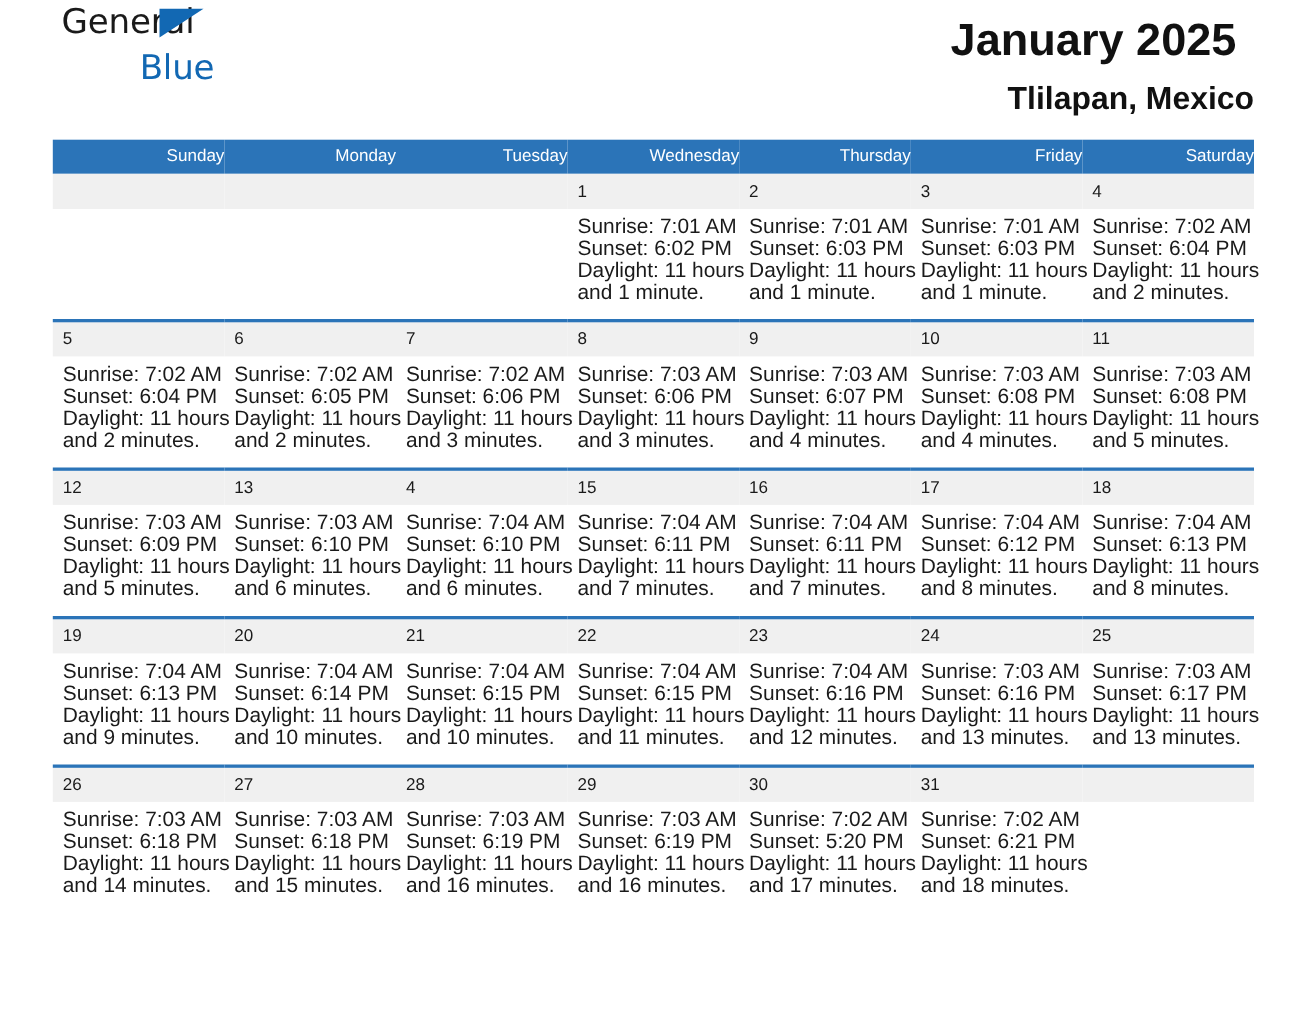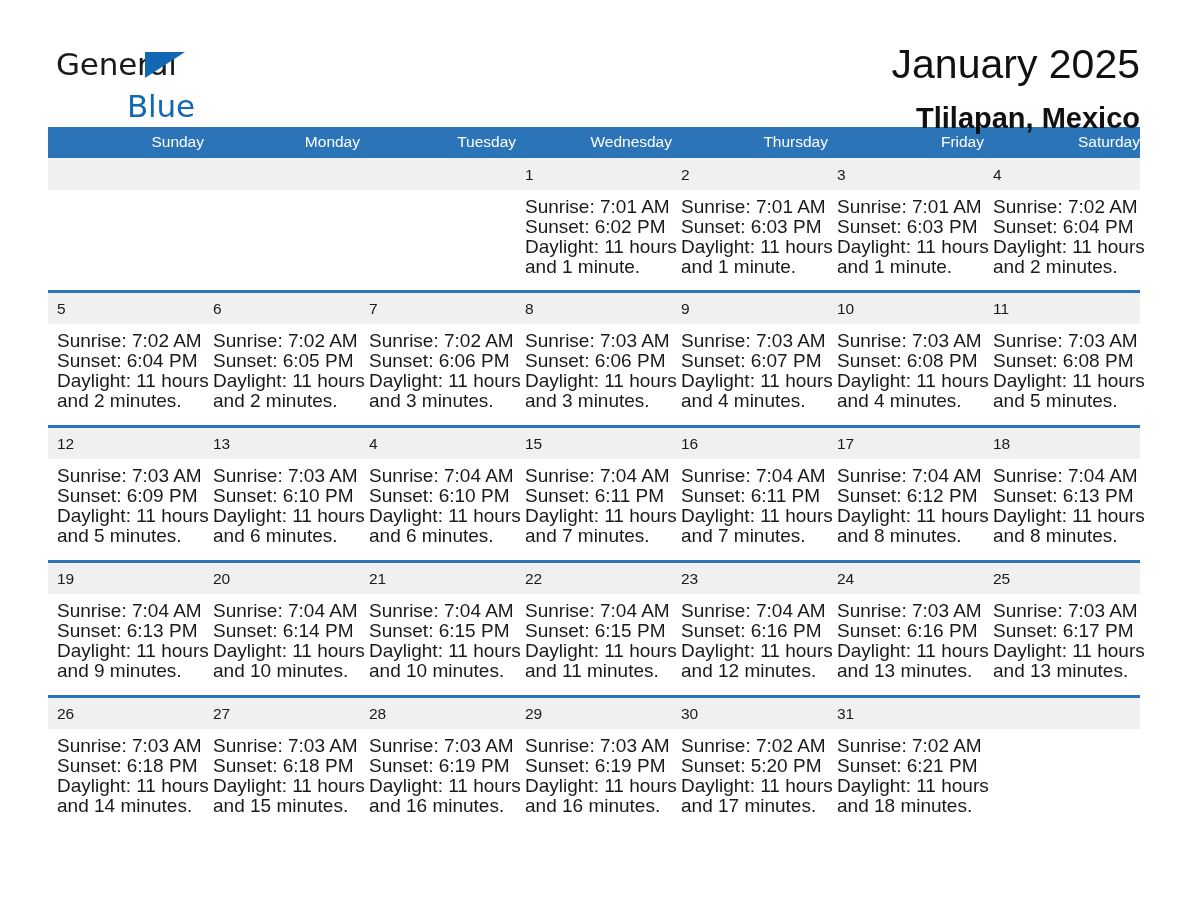--- a/index.html
+++ b/index.html
@@ -20,21 +20,20 @@
     height: 918px;
     box-sizing: border-box;
     padding: 0 48px;
   }
 
   
   .top {
     display: flex;
     align-items: flex-start;
     justify-content: space-between;
-    padding-top: 44px;
     height: 112px;
     box-sizing: border-box;
   }
   .logo {
     position: relative;
     width: 150px;
     height: 70px;
     flex: 0 0 auto;
   }
   .logo-general {
@@ -65,23 +64,23 @@
     color: #1268b3;
     font-family: "DejaVu Sans", sans-serif;
     font-weight: 400;
   }
   .titles {
     text-align: right;
     flex: 1 1 auto;
   }
   .month-title {
     font-size: 41px;
-    font-weight: 400;
+    font-weight: 700;
     line-height: 1.0;
-    margin: 0;
+    margin: 16px;
     color: #111111;
     letter-spacing: 0px;
   }
   .location {
     font-size: 29px;
     font-weight: 700;
     margin-top: 17px;
     color: #111111;
   }
 

